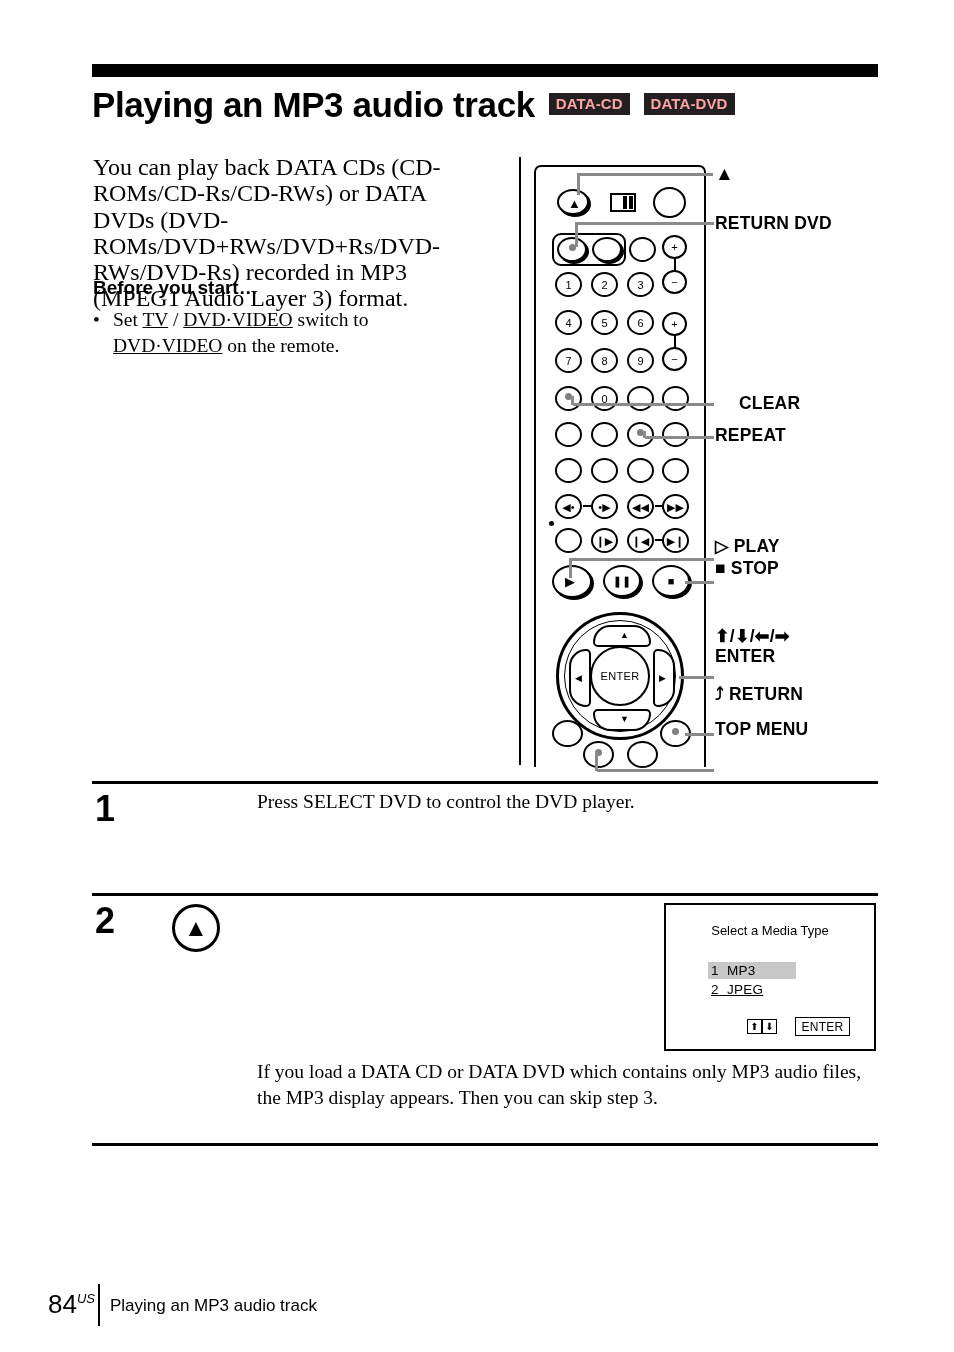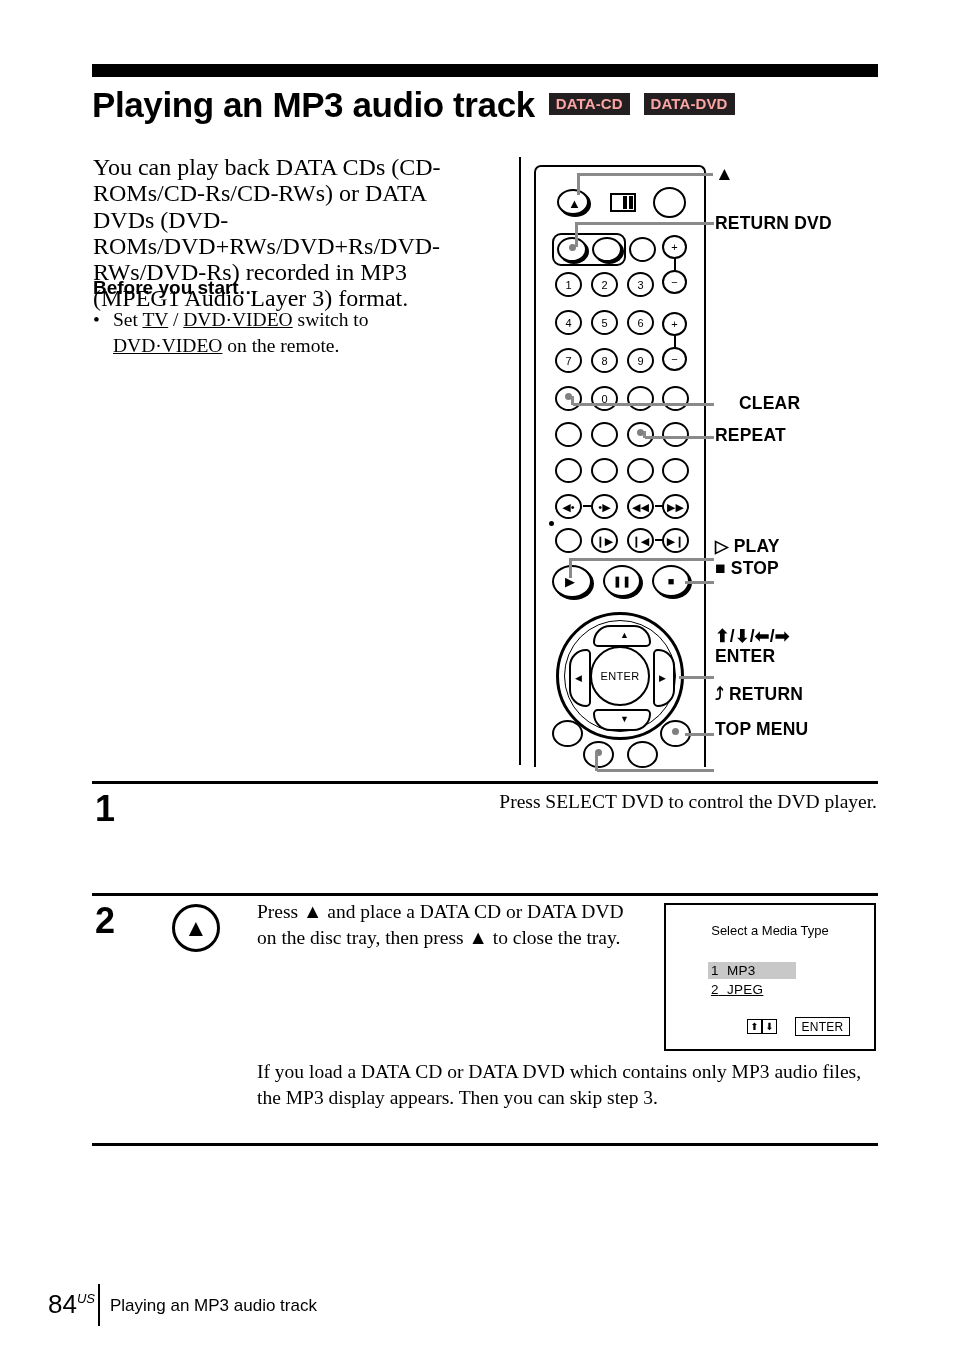--- a/index.html
+++ b/index.html
@@ -302,30 +302,29 @@
       <span>⤴</span>
       <span>RETURN</span>
     </div>
     <div class="lbl" style="left:196px;top:562px;">TOP MENU</div>
   </div>
 
   <div class="hr" style="top:781px;"></div>
   <div class="stepnum" style="left:95px;top:791px;">1</div>
 
 
-  <div class="steptext" style="left:257px;top:789px;width:620px;text-align:right;">
+  <div class="steptext" style="left:257px;top:789px;width:620px;">
     <p>Press SELECT DVD to control the DVD player.</p>
   </div>
 
   <div class="hr" style="top:893px;"></div>
   <div class="stepnum" style="left:95px;top:903px;">2</div>
   <div class="s2icon">▲</div>
 
   <div class="steptext" style="left:257px;top:899px;width:390px;">
-    <p>Press ▲ and place a DATA CD or DATA DVD on the disc tray, then press ▲ to close the tray.</p>
   </div>
   <div class="steptext" style="left:257px;top:1059px;width:620px;">
     <p>If you load a DATA CD or DATA DVD which contains only MP3 audio files, the MP3 display appears. Then you can skip step 3.</p>
   </div>
 
   <div class="screen">
     <div class="stitle">Select a Media Type</div>
     <div class="opt sel" style="top:57px;">
       <span>1</span>&nbsp;
       <span>MP3</span>

